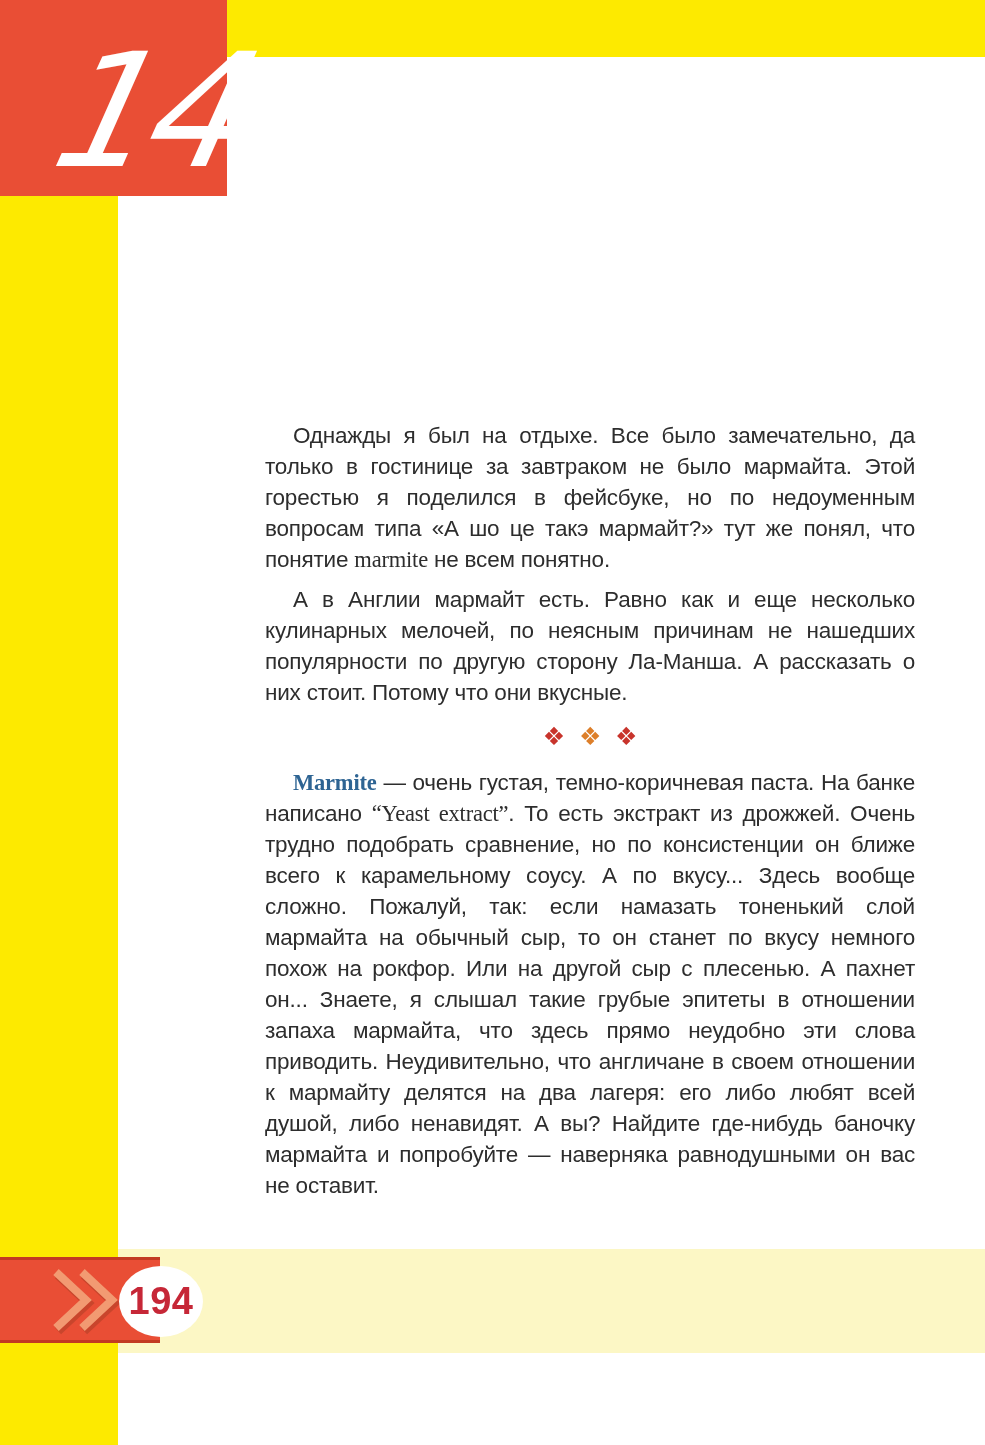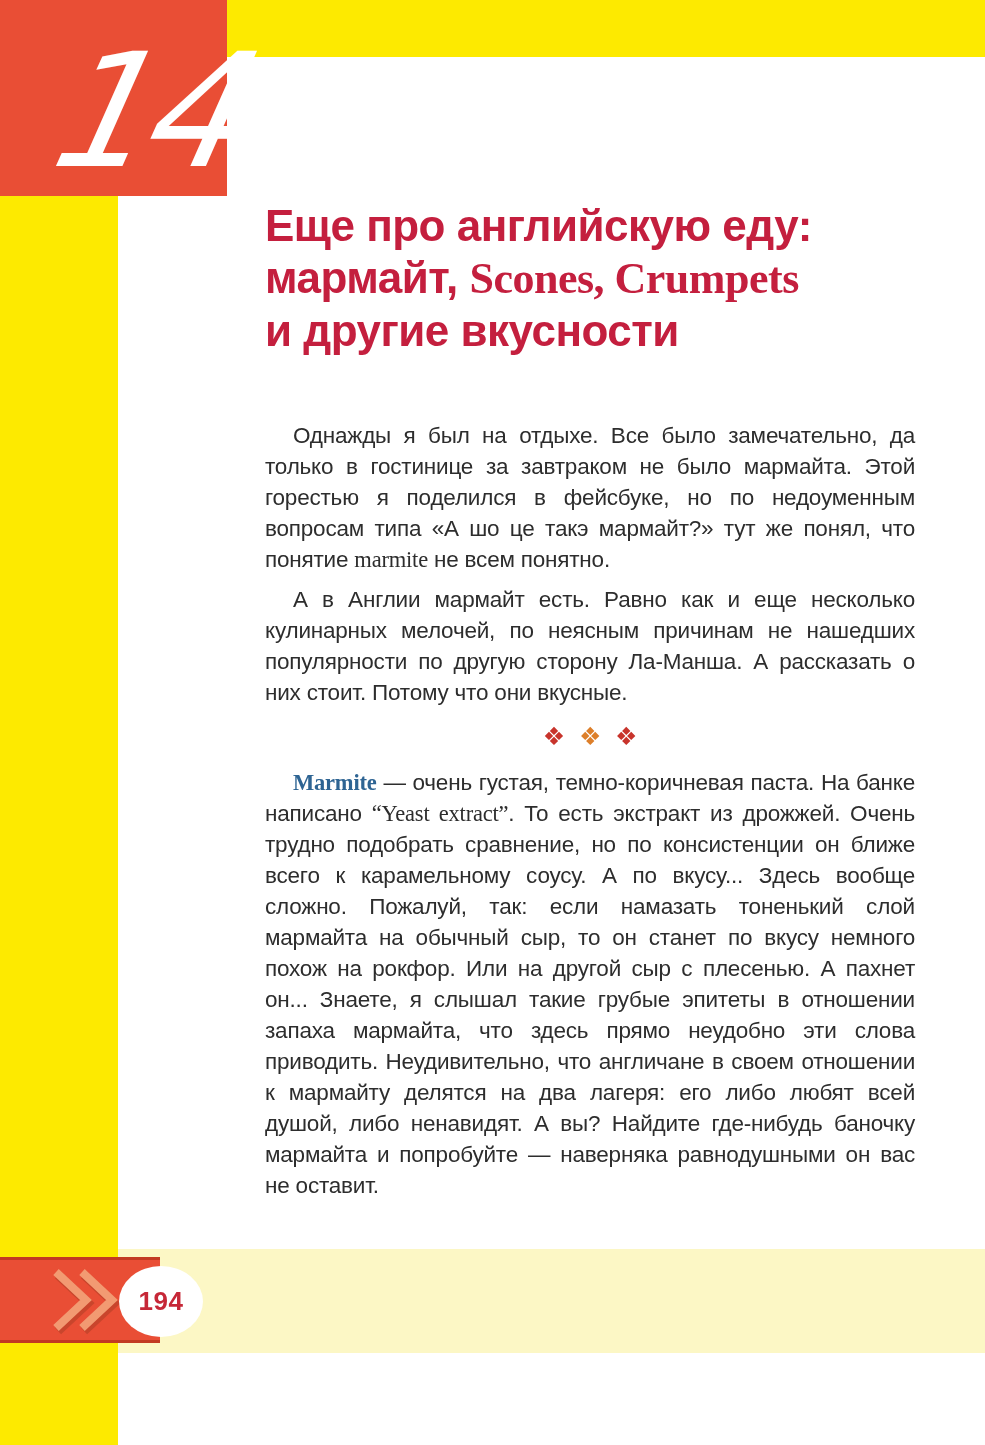--- a/index.html
+++ b/index.html
@@ -129,44 +129,39 @@
     left: 119px; top: 1266px;
     width: 84px; height: 71px;
     background: #ffffff;
     border-radius: 50%;
     z-index: 3;
     display: flex;
     align-items: center;
     justify-content: center;
   }
   .page-badge span {
-    font-size: 26px;
+    font-size: 38px;
     font-weight: bold;
     color: var(--page_number_red);
     letter-spacing: 0.5px;
   }
 </style>
 </head>
 <body>
 
 <div class="page">
 
   <div class="top-bar"></div>
 
   <div class="red-block">
     <div class="chapter-num">14</div>
   </div>
 
   <div class="side-stripe"></div>
 
-  <h1 class="title">
-    <span class="t-sans">Еще про английскую еду:</span><br>
-    <span class="t-sans">мармайт, </span><span class="t-serif">Scones, Crumpets</span><br>
-    <span class="t-sans">и другие вкусности</span>
-  </h1>
 
   <div class="body-text">
     <p>
       <span>Однажды я был на отдыхе. Все было замечательно, да только в гостинице за завтраком не было мармайта. Этой горестью я поделился в фейсбуке, но по недоуменным вопросам типа «А шо це такэ мармайт?» тут же понял, что понятие </span><span class="latin-serif">marmite</span><span> не всем понятно.</span>
     </p>
     <p class="no-gap">А в Англии мармайт есть. Равно как и еще несколько кулинарных мелочей, по неясным причинам не нашедших популярности по другую сторону Ла-Манша. А рассказать о них стоит. Потому что они вкусные.</p>
 
     <div class="ornament">
       <span class="orn orn-red">❖</span><span class="orn orn-orange">❖</span><span class="orn orn-red">❖</span>
     </div>

